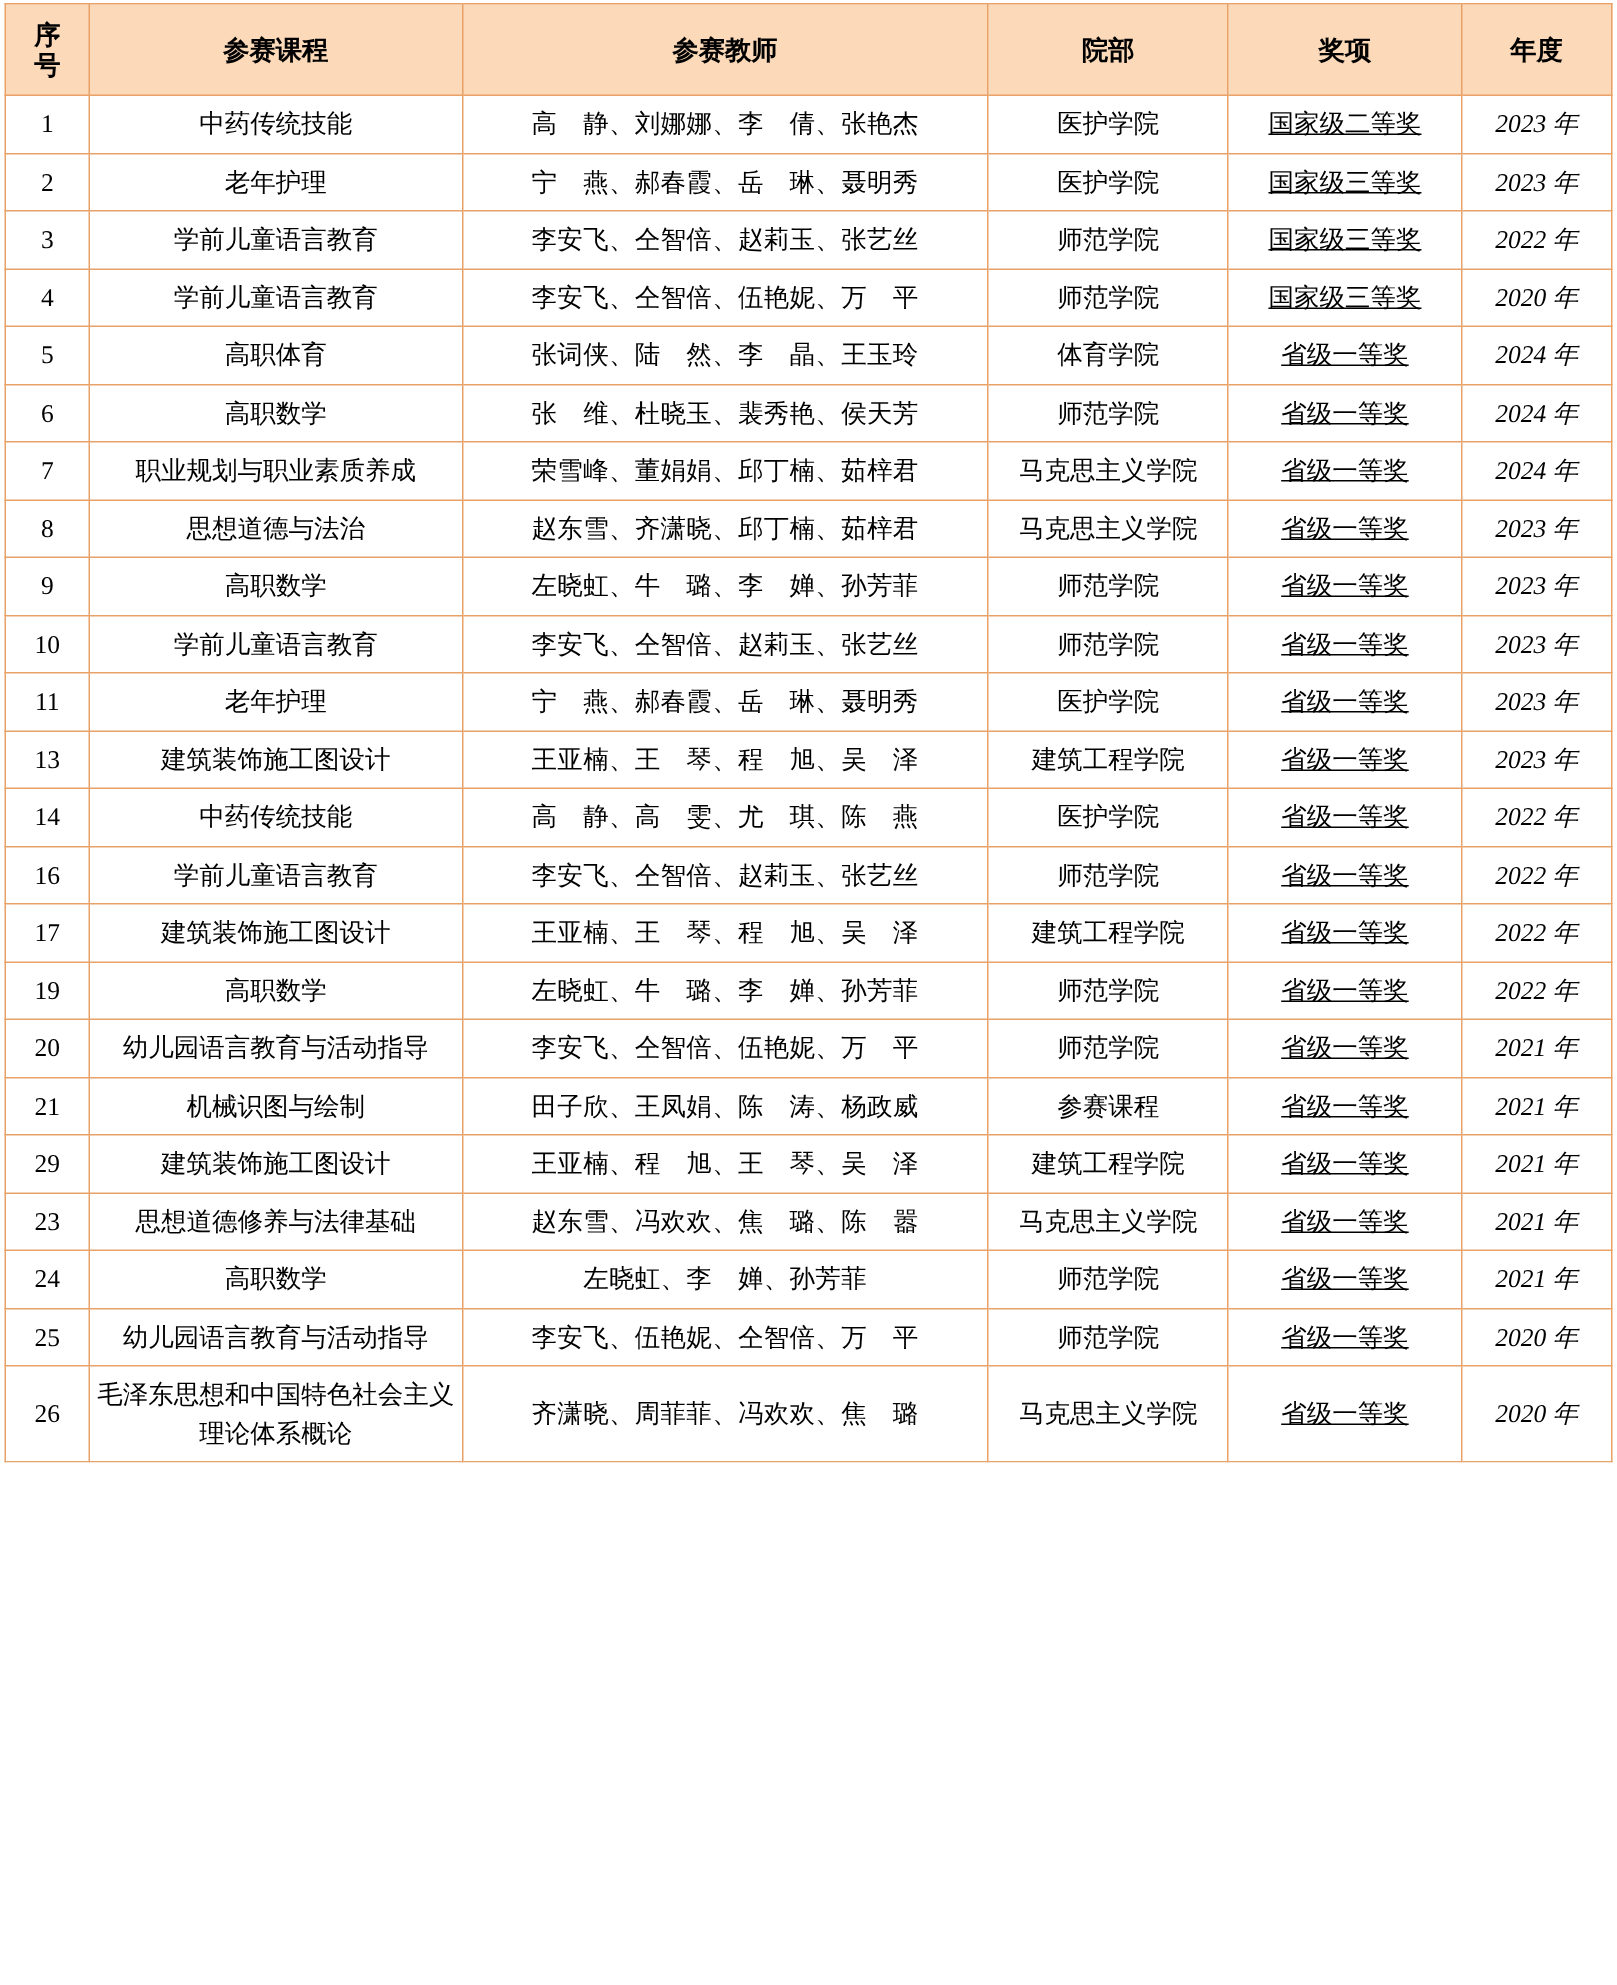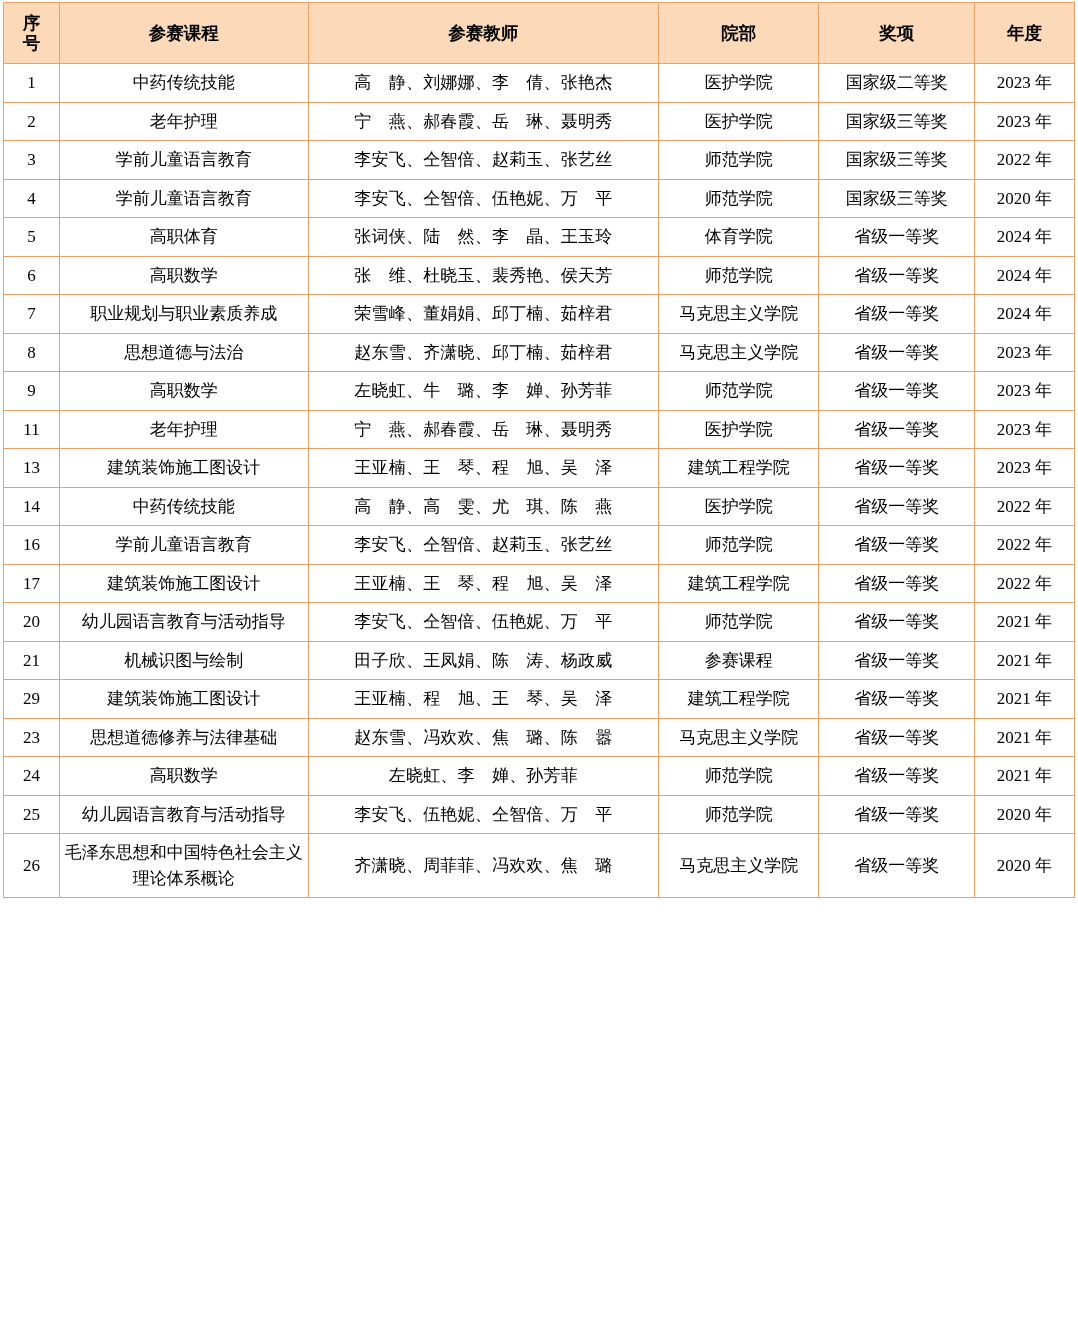--- a/index.html
+++ b/index.html
@@ -43,22 +43,22 @@
   col.c-course { width: 248px; }
   col.c-teachers { width: 350px; }
   col.c-college { width: 160px; }
   col.c-award { width: 155px; }
   col.c-year { width: 100px; }
 
   td.idx { font-size: 17px; }
   td.course { font-size: 17px; }
   td.teachers { font-size: 17px; letter-spacing: 0.2px; }
   td.college { font-size: 17px; }
-  td.award { font-size: 17px; }
-  td.year { font-size: 17px; }
+  td.award { font-size: 17px; text-decoration: underline; }
+  td.year { font-size: 17px; font-style: italic; }
   th.head-index {
     letter-spacing: 0;
   }
   th.head-index span {
     display: block;
     line-height: 1.15;
   }
 </style>
 </head>
 <body>
@@ -153,20 +153,28 @@
         </tr>
         <tr>
           <td class="idx">9</td>
           <td class="course">高职数学</td>
           <td class="teachers">左晓虹、牛　璐、李　婵、孙芳菲</td>
           <td class="college">师范学院</td>
           <td class="award">省级一等奖</td>
           <td class="year">2023 年</td>
         </tr>
         <tr>
+          <td class="idx">10</td>
+          <td class="course">学前儿童语言教育</td>
+          <td class="teachers">李安飞、仝智倍、赵莉玉、张艺丝</td>
+          <td class="college">师范学院</td>
+          <td class="award">省级一等奖</td>
+          <td class="year">2023 年</td>
+        </tr>
+        <tr>
           <td class="idx">11</td>
           <td class="course">老年护理</td>
           <td class="teachers">宁　燕、郝春霞、岳　琳、聂明秀</td>
           <td class="college">医护学院</td>
           <td class="award">省级一等奖</td>
           <td class="year">2023 年</td>
         </tr>
         <tr>
           <td class="idx">13</td>
           <td class="course">建筑装饰施工图设计</td>
@@ -189,20 +197,28 @@
           <td class="teachers">李安飞、仝智倍、赵莉玉、张艺丝</td>
           <td class="college">师范学院</td>
           <td class="award">省级一等奖</td>
           <td class="year">2022 年</td>
         </tr>
         <tr>
           <td class="idx">17</td>
           <td class="course">建筑装饰施工图设计</td>
           <td class="teachers">王亚楠、王　琴、程　旭、吴　泽</td>
           <td class="college">建筑工程学院</td>
+          <td class="award">省级一等奖</td>
+          <td class="year">2022 年</td>
+        </tr>
+        <tr>
+          <td class="idx">19</td>
+          <td class="course">高职数学</td>
+          <td class="teachers">左晓虹、牛　璐、李　婵、孙芳菲</td>
+          <td class="college">师范学院</td>
           <td class="award">省级一等奖</td>
           <td class="year">2022 年</td>
         </tr>
         <tr>
           <td class="idx">20</td>
           <td class="course">幼儿园语言教育与活动指导</td>
           <td class="teachers">李安飞、仝智倍、伍艳妮、万　平</td>
           <td class="college">师范学院</td>
           <td class="award">省级一等奖</td>
           <td class="year">2021 年</td>

